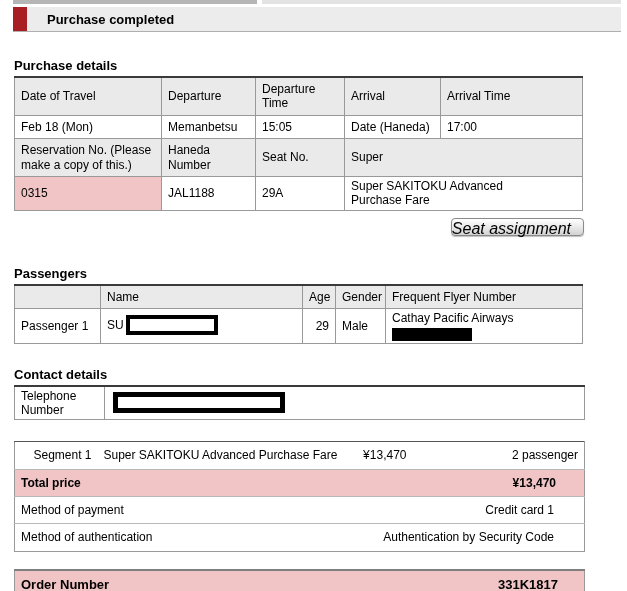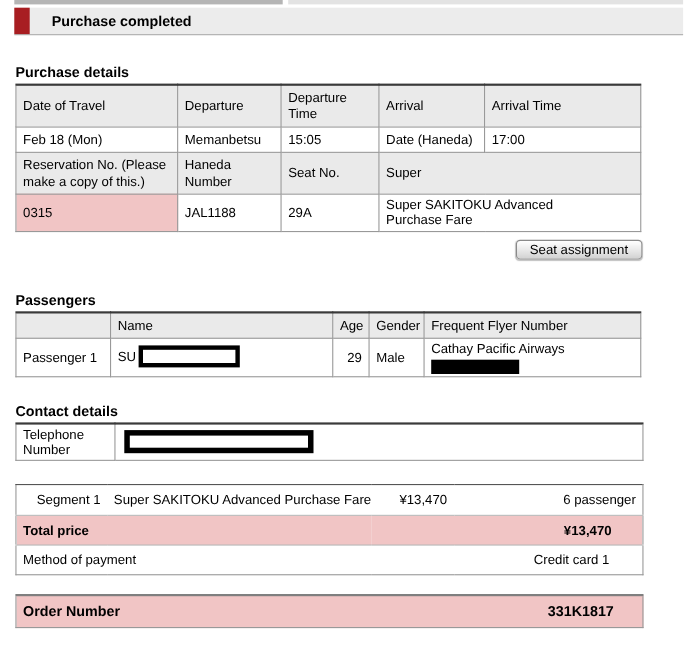--- a/index.html
+++ b/index.html
@@ -49,25 +49,26 @@
   .center{text-align:center;}
   .right{text-align:right !important;}
   .cell-resno{
     background:var(--pink) !important;font-weight:bold;font-size:13px;
   }
   .fare-wrap{display:inline-block;max-width:170px;}
 
   .btn-row{width:570px;text-align:right;margin-top:7px;}
   button.mac-btn{
     font-family:"Liberation Sans","DejaVu Sans",sans-serif;
-    font-size:12px;color:#000;padding:1px 12px 2px 12px;height:18px;
+    font-size:16px;color:#000;padding:1px 12px 2px 0;height:18px;
     border:1px solid #8a8a8a;border-radius:4px;
     background:linear-gradient(#ffffff,#ececec 45%,#d2d2d2);
     box-shadow:0 1px 1px rgba(0,0,0,0.25);
     cursor:pointer;
+    font-style:italic;
   }
 
   
   .redact-outline{
     display:inline-block;background:#fff;border:4px solid #000;vertical-align:middle;
   }
   .redact-name{width:92px;height:20px;margin-left:2px;margin-top:-2px;}
   .redact-phone{width:172px;height:21px;border-width:5px;margin-left:2px;}
   .redact-solid{display:block;background:#000;width:80px;height:13px;margin-top:2px;}
 
@@ -209,29 +210,33 @@
         <col style="width:83px">
         <col style="width:240px">
         <col style="width:75px">
         <col style="width:172px">
       </colgroup>
     <tbody>
         <tr>
       <td>Segment 1</td>
       <td>Super SAKITOKU Advanced Purchase Fare</td>
       <td class="right">¥13,470</td>
-      <td class="seg-pax">6 passenger</td>
+      <td class="seg-pax">2 passenger</td>
     </tr>
     <tr class="total-row">
       <td colspan="2">Total price</td>
       <td colspan="2" class="right total-amount">¥13,470</td>
     </tr>
     <tr>
       <td colspan="2">Method of payment</td>
       <td colspan="2" class="right pad-r">Credit card 1</td>
+    </tr>
+    <tr>
+      <td colspan="2">Method of authentication</td>
+      <td colspan="2" class="right pad-r">Authentication by Security Code</td>
     </tr>
   </tbody>
     </table>
 
   <table class="order">
     <colgroup>
         <col style="width:285px">
         <col style="width:285px">
       </colgroup>
     <tbody>

